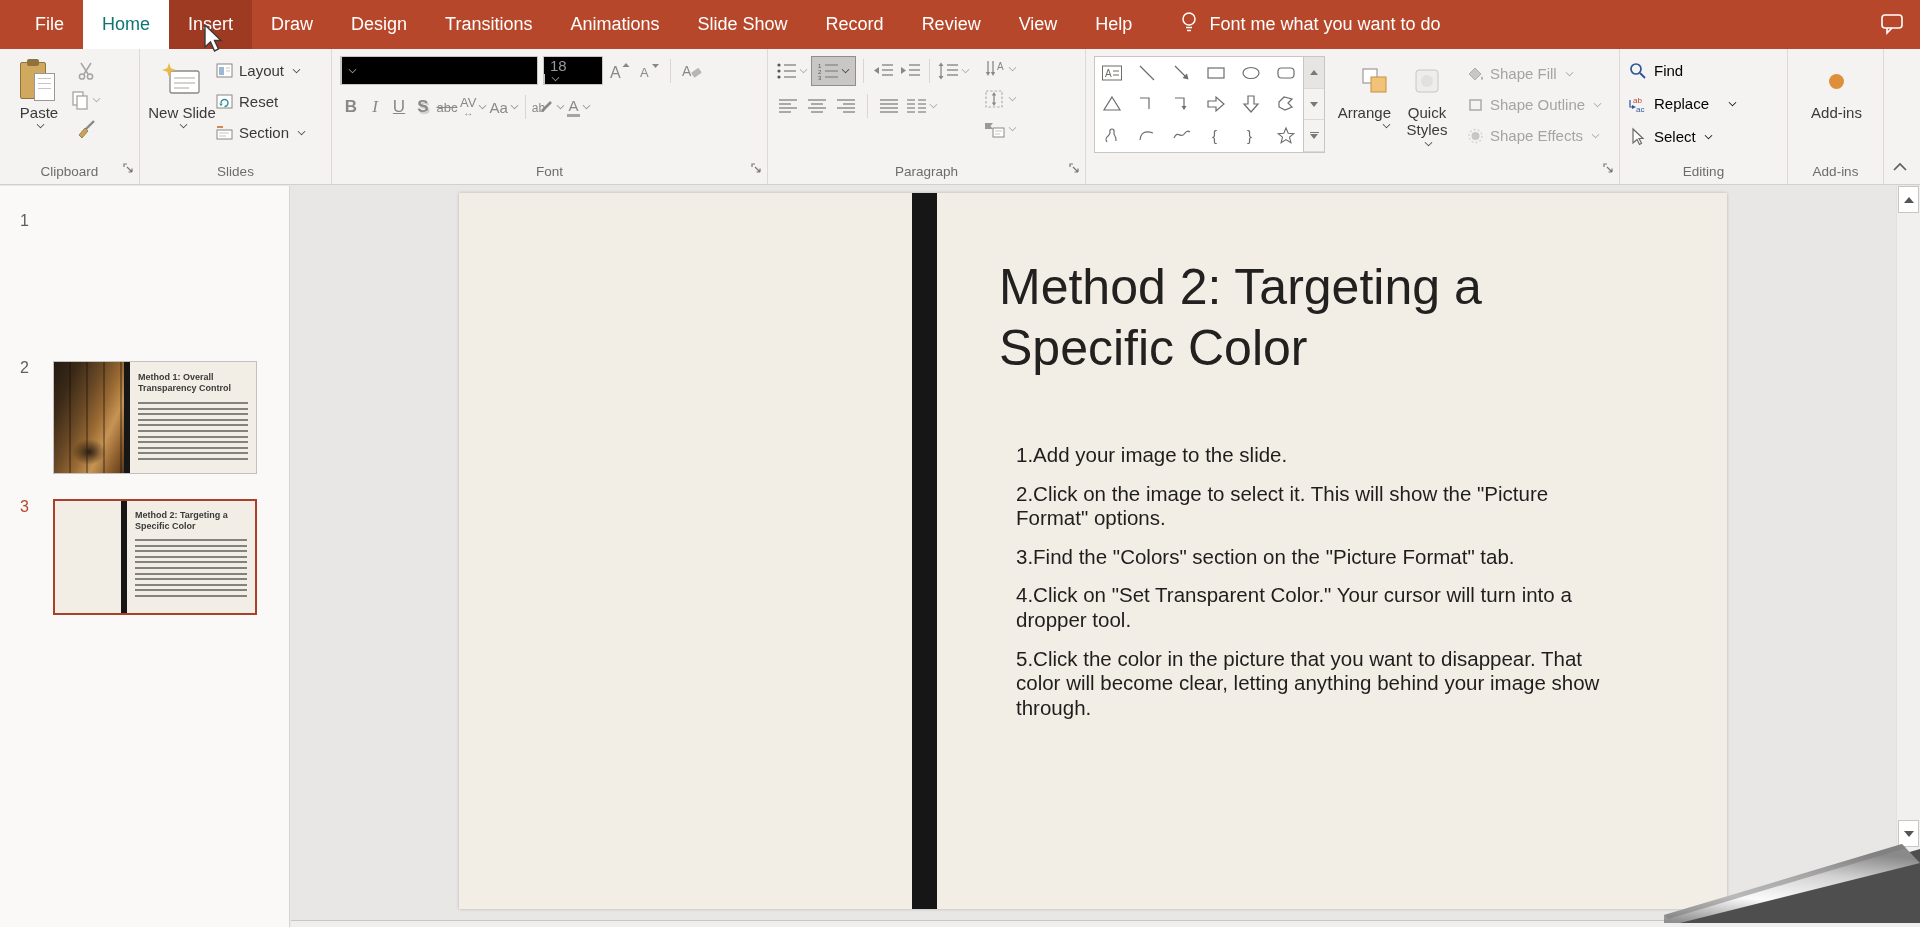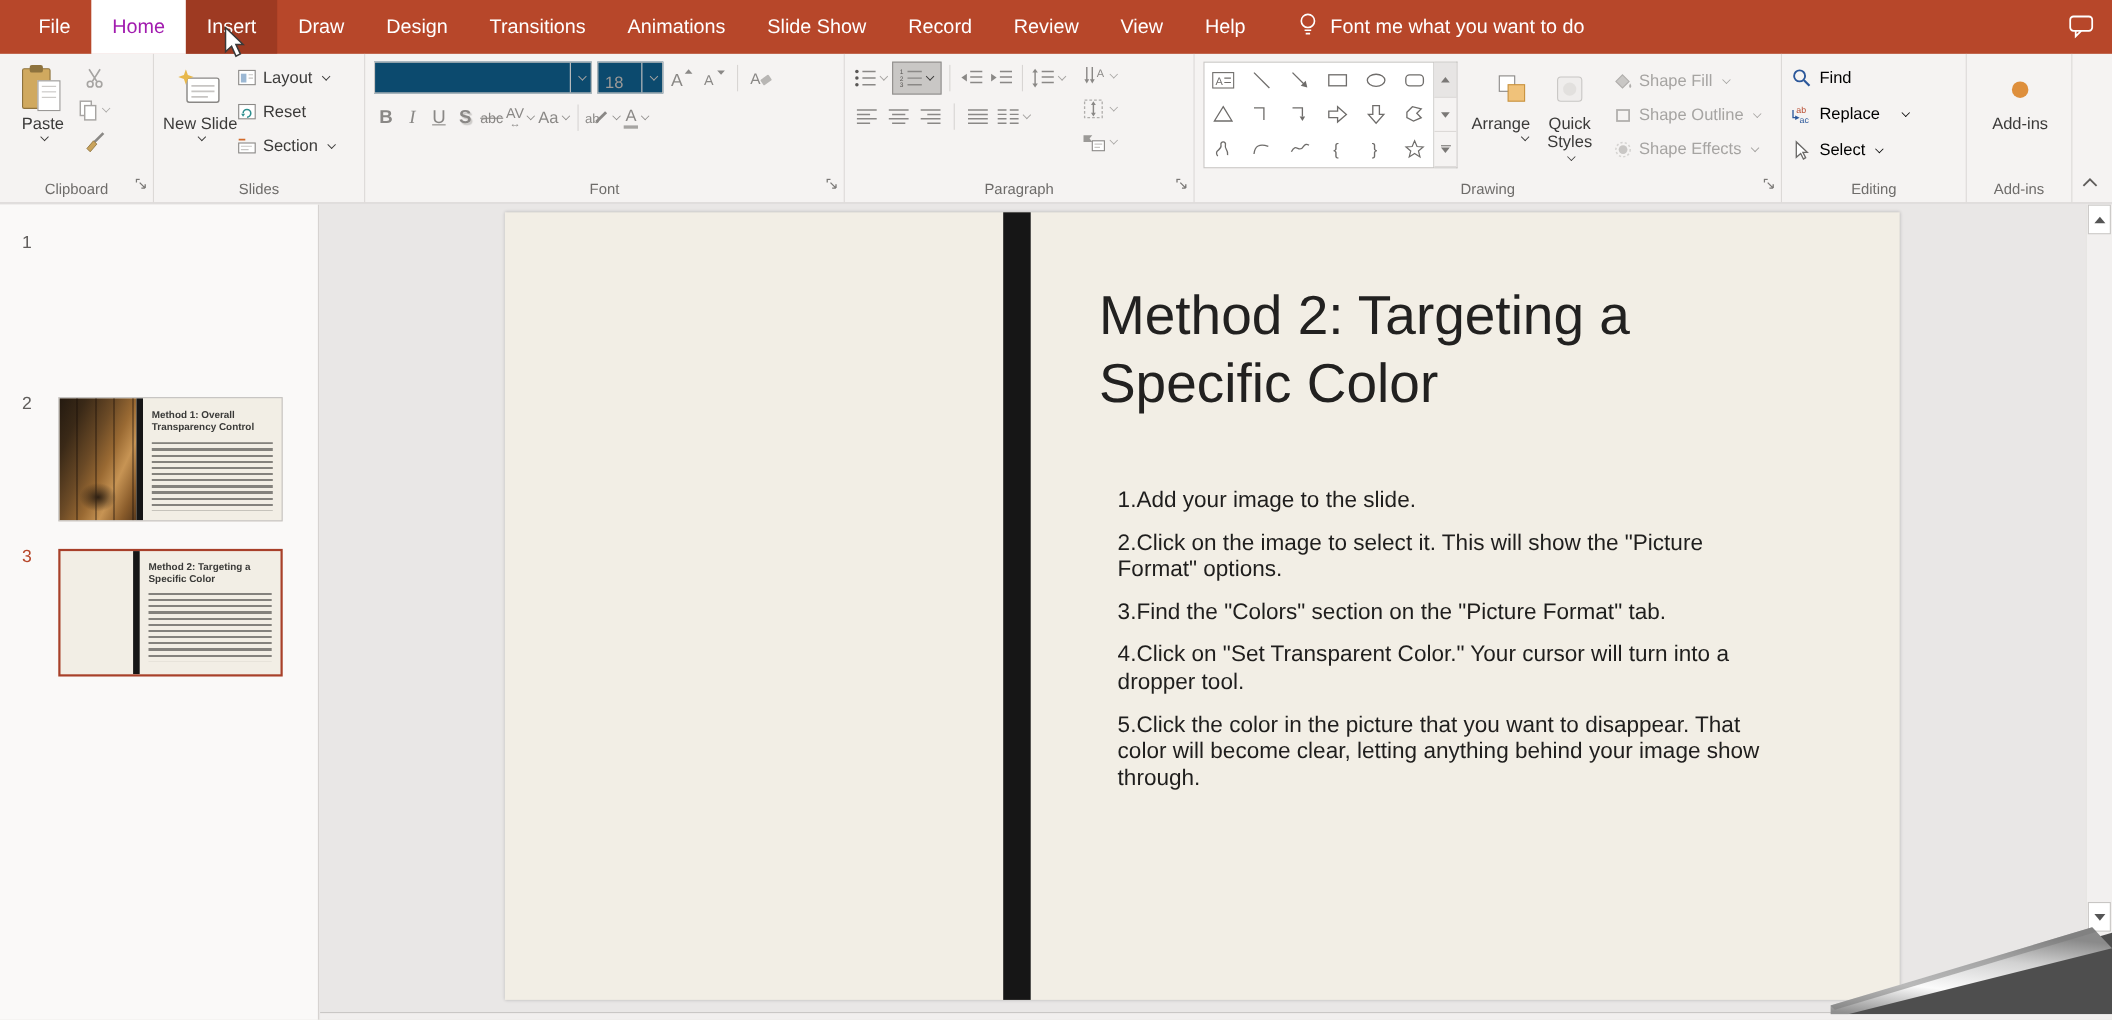--- a/index.html
+++ b/index.html
@@ -4,21 +4,21 @@
 <style>
   * { margin:0; padding:0; box-sizing:border-box; }
   html,body { width:1920px; height:927px; overflow:hidden; background:#E9E7E6;
               font-family:"Liberation Sans","DejaVu Sans",sans-serif; }
   .app { position:absolute; inset:0; }
 
   
   .titlebar { position:absolute; top:0; left:0; right:0; height:49px; background:#B7472A;
               display:flex; align-items:stretch; padding-left:16px; color:#fff; font-size:18px; }
   .tab { padding:0 19px; display:flex; align-items:center; white-space:nowrap; }
-  .tab.active { background:#fff; color:#a21caf; }
+  .tab.active { background:#fff; color:#0f766e; }
   .tab.hovered { background:#9E3A22; }
   .tellme { display:flex; align-items:center; gap:10px; margin-left:28px; font-size:18px; }
   .feedback { position:absolute; right:16px; top:13px; }
   .cursor-arrow { position:absolute; left:204px; top:24px; z-index:60; }
 
   
   .ribbon { position:absolute; top:49px; left:0; right:0; height:136px; background:#F5F3F2;
             border-bottom:1px solid #D2D0CE; display:flex; }
   .rgroup { position:relative; height:100%; border-right:1px solid #DCD9D7; flex:none; }
   .gcontent { height:104px; display:flex; align-items:flex-start; padding:7px 6px 0 8px; }
@@ -42,22 +42,22 @@
   .pi-board { position:absolute; left:0; top:3px; width:26px; height:37px; background:#D0A95F;
               border:1px solid #8E733E; border-radius:2px; }
   .pi-clip  { position:absolute; left:7px; top:0; width:12px; height:7px; background:#8E733E; border-radius:2px; }
   .pi-paper { position:absolute; left:14px; top:14px; width:21px; height:28px; background:#fff;
               border:1px solid #9A9896; }
   .pi-paper i { display:block; height:1px; background:#C7C5C3; margin:4px 3px 0; }
 
   
   .fcol { display:flex; flex-direction:column; gap:9px; }
   .frow { display:flex; align-items:center; gap:5px; }
-  .combo { height:29px; background:#0c4a6e; border:1px solid #C9C7C5; display:flex;
-           align-items:flex-end; color:#9B9997; font-size:15px; }
+  .combo { height:29px; background:#000000; border:1px solid #C9C7C5; display:flex;
+           align-items:flex-start; color:#9B9997; font-size:15px;flex-direction:column; }
   .combo .cval { flex:1; padding:0 6px; }
   .combo .cbtn { width:19px; height:100%; border-left:1px solid #C9C7C5; display:flex;
                  align-items:center; justify-content:center; color:#A6A4A2; }
   .fglyph { font-size:17px; color:#8A8886; min-width:22px; text-align:center; }
 
   
   .gallery { width:210px; height:97px; background:#fff; border:1px solid #C8C6C4;
              display:grid; grid-template-columns:repeat(6,1fr); grid-template-rows:repeat(3,1fr); }
   .gallery .cell { display:flex; align-items:center; justify-content:center; color:#6F6D6B; }
   .gscroll { width:21px; height:97px; border:1px solid #C8C6C4; border-left:none;
@@ -643,21 +643,20 @@
           <div class="srow gray">
             <svg width="17" height="16" viewBox="0 0 17 16">
                 <circle cx="8.5" cy="8" r="4" fill="#C9C7C5"></circle>
                 <circle cx="8.5" cy="8" r="6.5" fill="none" stroke="#D5D3D1" stroke-width="1.4" stroke-dasharray="2 2"></circle>
               </svg>
             <span>Shape Effects</span>
             <span class="chev"></span>
           </div>
         </div>
       </div>
-      <div class="glabel">Drawing</div>
       <div class="launcher">
         <svg width="11" height="11" viewBox="0 0 11 11">
             <path d="M1,4 V1 H4 M4,4 l5,5 M9,9 h-3.5 M9,9 v-3.5" fill="none" stroke="#7A7876" stroke-width="1.2"></path>
           </svg>
       </div>
     </div>
 
     <div class="rgroup" style="width:168px;">
       <div class="gcontent">
         <div style="display:flex;flex-direction:column;gap:4px;">

